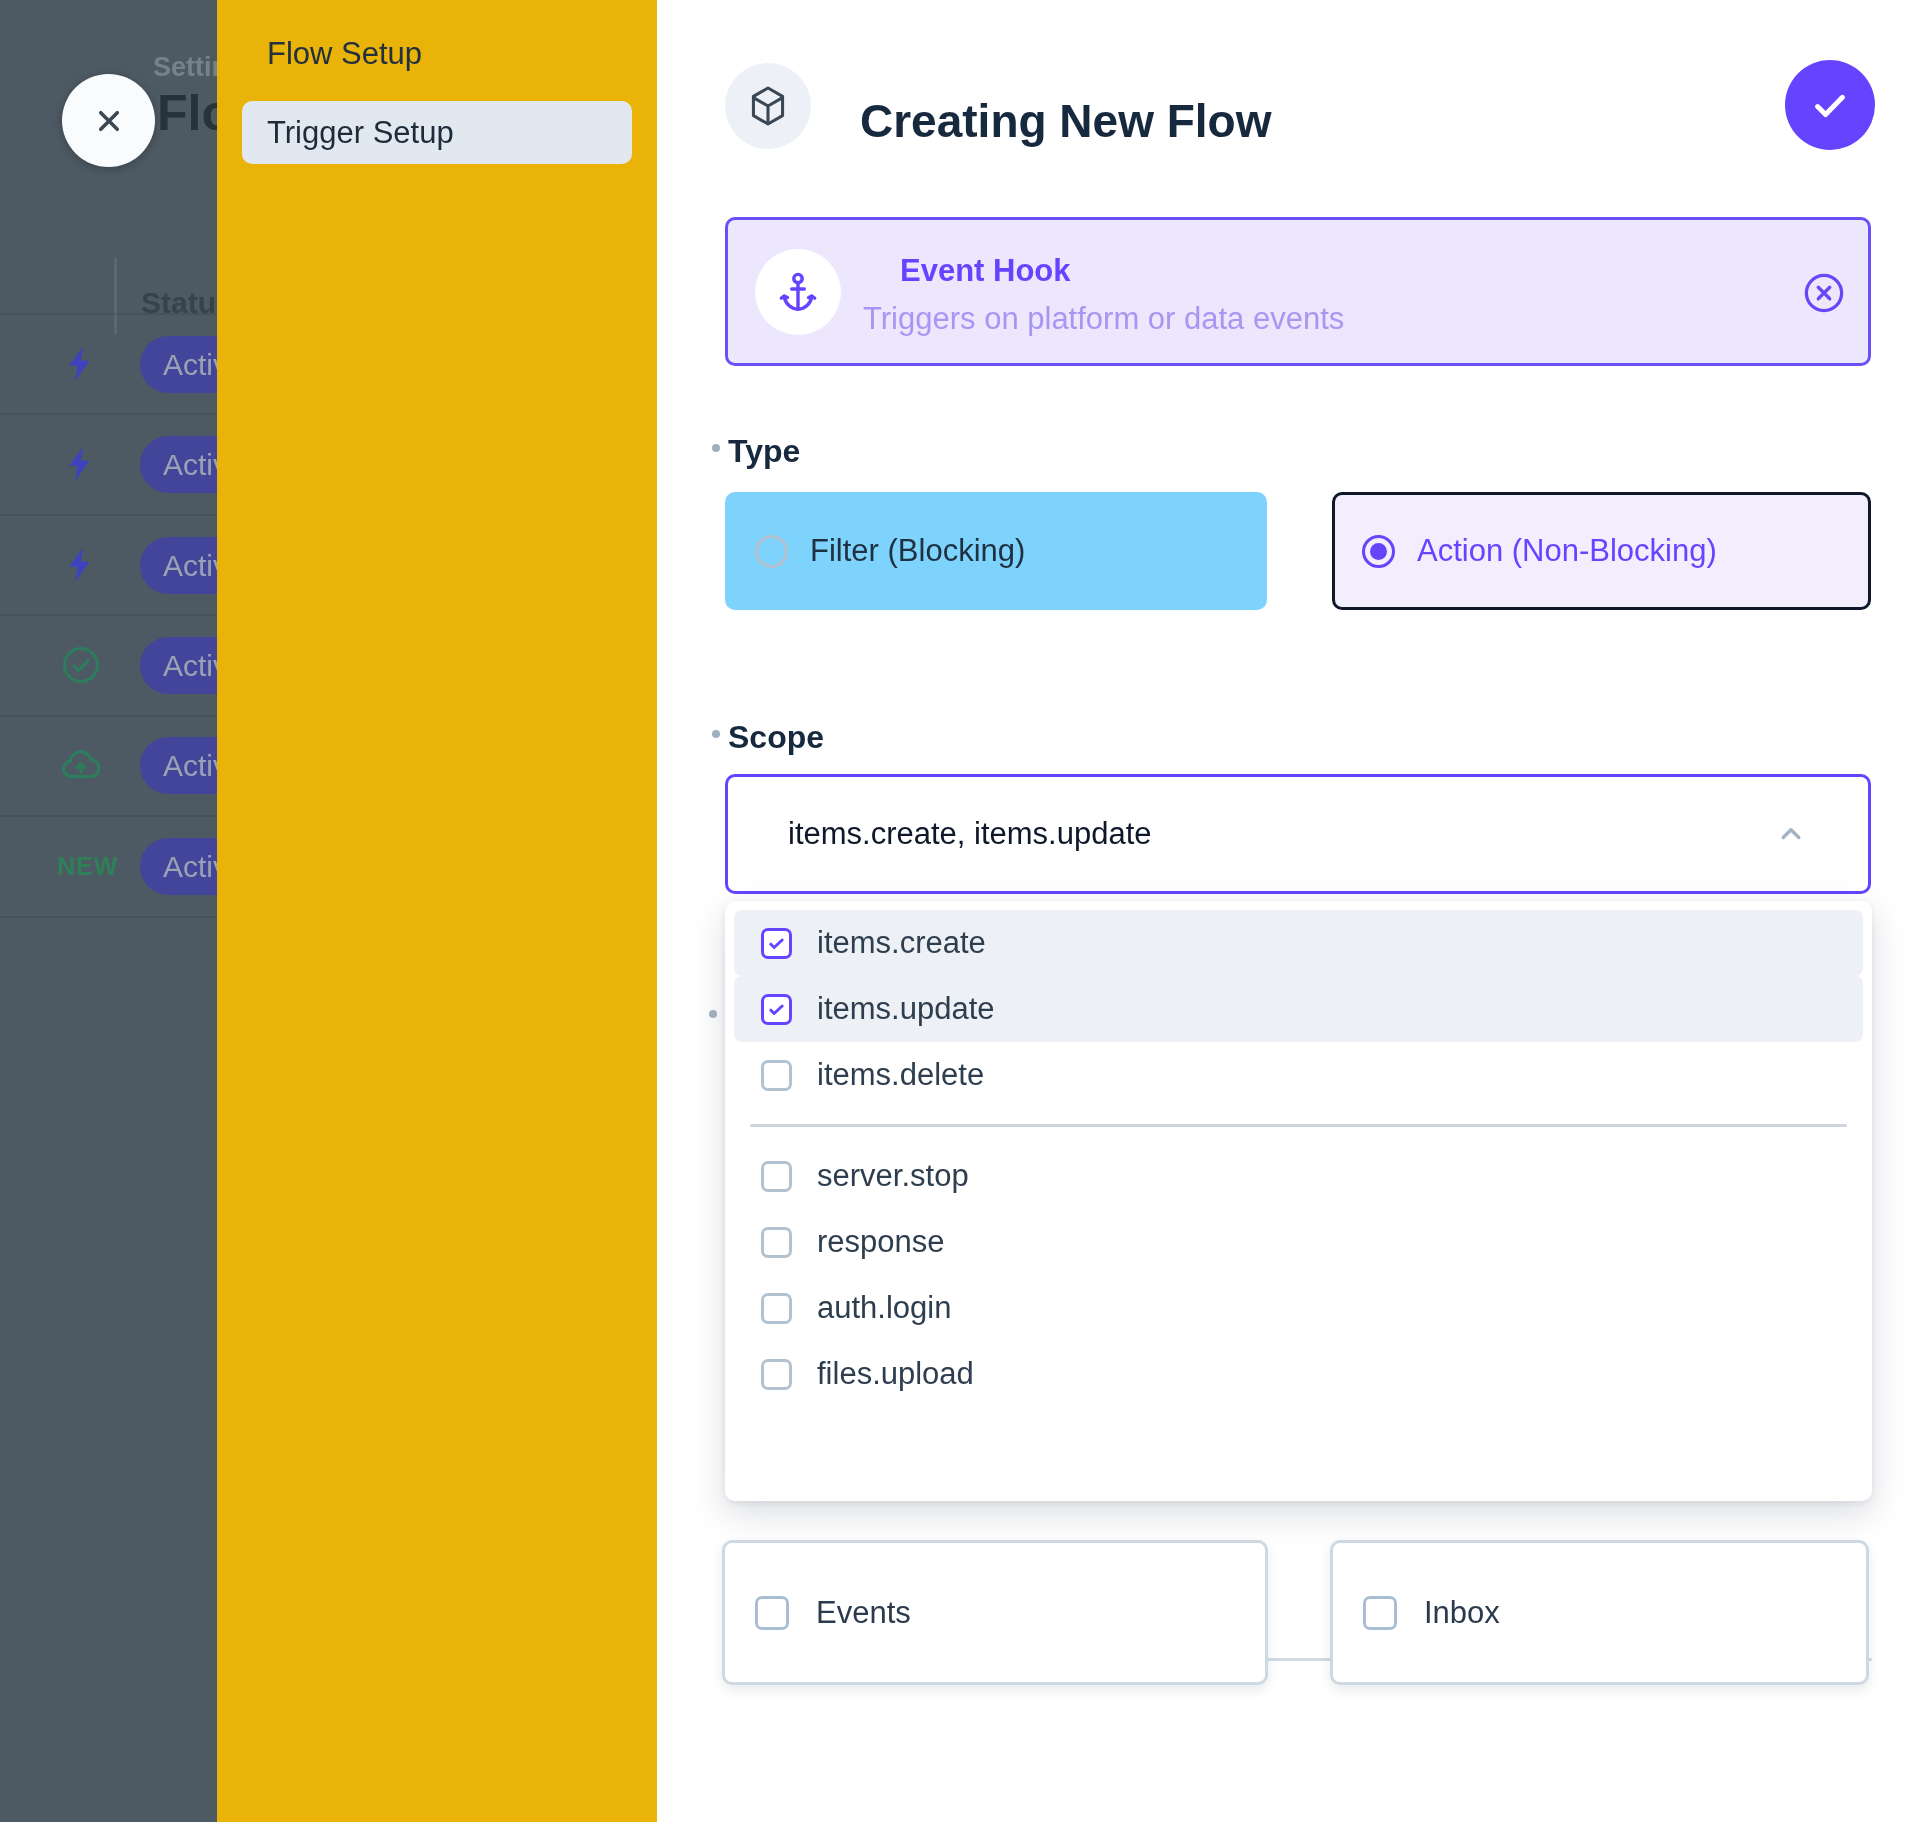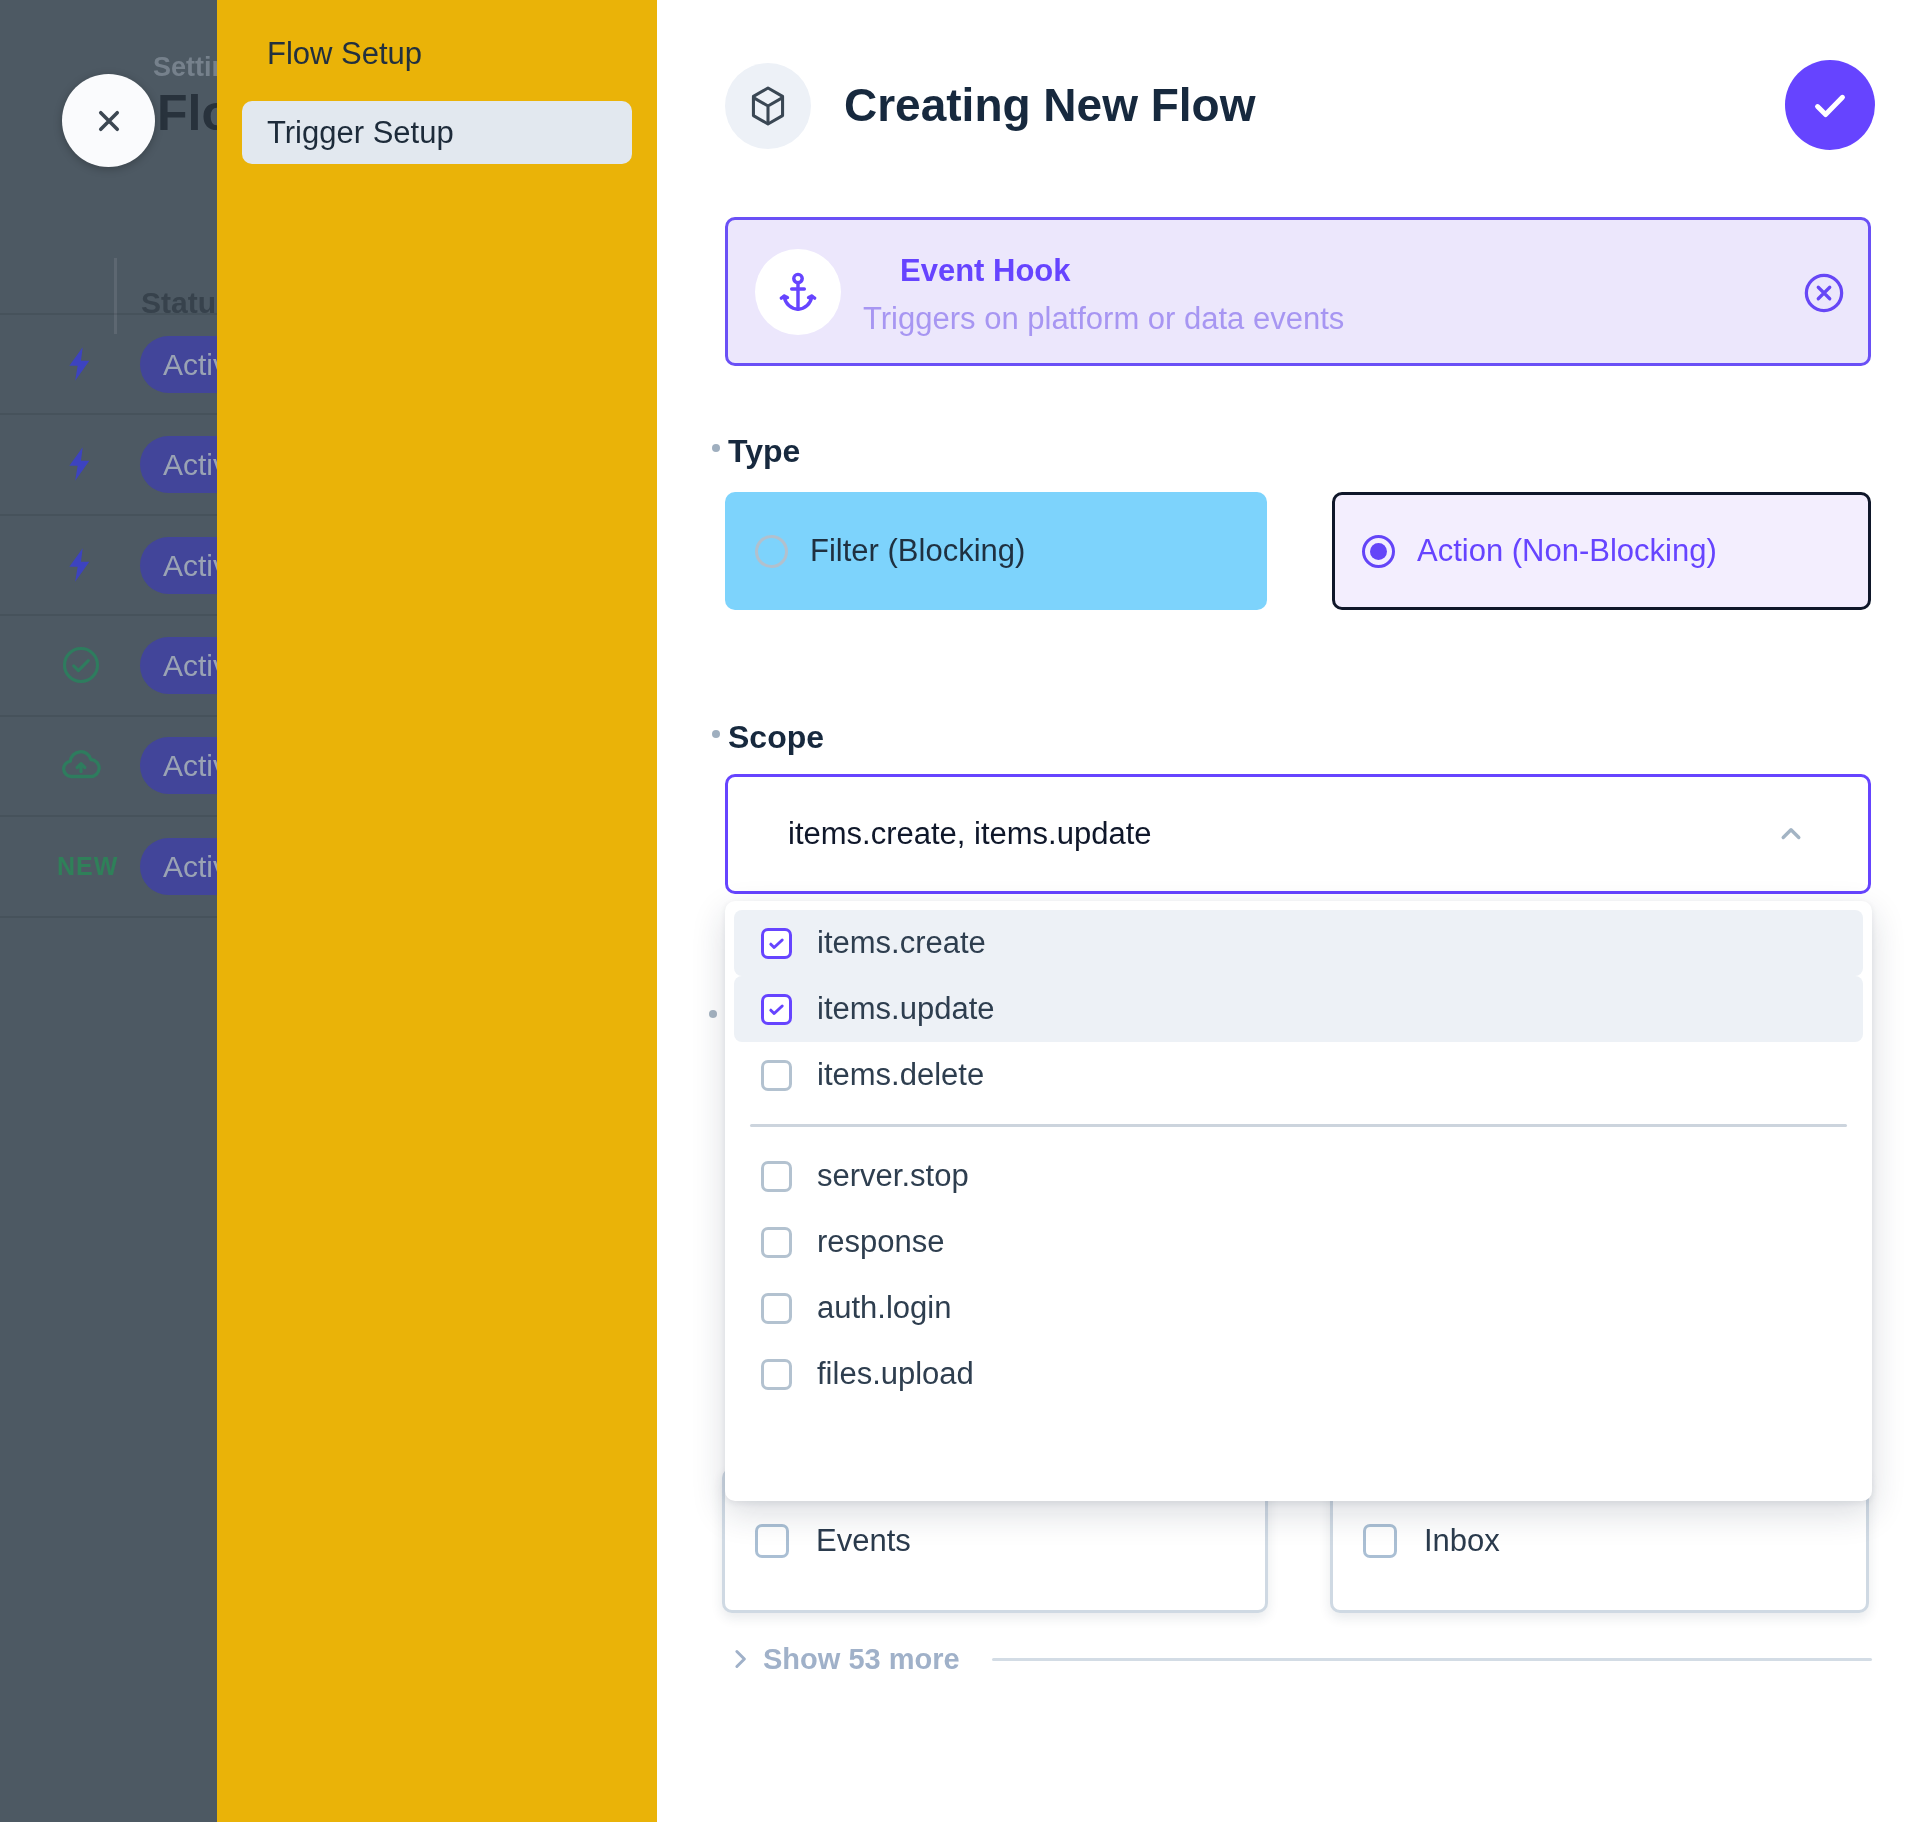--- a/index.html
+++ b/index.html
@@ -124,21 +124,21 @@
 
   .cbx{
     width:31px;height:31px;border:3px solid var(--gray-border);border-radius:7px;background:#fff;
     display:flex;align-items:center;justify-content:center;flex:none;
   }
   .cbx svg{display:none;}
   .checked > .cbx, .checked .cbx{border-color:var(--accent);}
   .checked > .cbx svg, .checked .cbx svg{display:block;}
 
   .col-card{
-    position:absolute;top:1468px;height:145px;border-radius:10px;background:#fff;
+    position:absolute;top:1540px;height:145px;border-radius:10px;background:#fff;
     border:3px solid #cfd9e3;box-shadow:0 5px 12px rgba(30,45,70,0.10);
     display:flex;align-items:center;gap:27px;padding-left:30px;
     font-size:31px;color:#2b3b4d;white-space:nowrap;z-index:2;
   }
   .col-card .cbx{width:34px;height:34px;border-color:#aabfd4;}
 
   .show-more{
     position:absolute;left:68px;top:1637px;width:1147px;height:44px;
     display:flex;align-items:center;gap:8px;
     font-size:29px;font-weight:600;color:#a0b1c9;white-space:nowrap;
@@ -231,21 +231,21 @@
 <div class="main">
 
   <div class="hdr-icon">
     <span>
       <svg width="46" height="46" viewBox="0 0 24 24" fill="none" stroke="#3a4754" stroke-width="1.6" stroke-linejoin="round">
         <path d="M12 2.6l7.6 4.4v10L12 21.4 4.4 17V7z"></path>
         <path d="M12 12l7.6-4.4M12 12L4.4 7.6M12 12v9.4"></path>
       </svg>
     </span>
   </div>
-  <h1 class="title" style="margin:0">Creating New Flow</h1>
+  <h1 class="title" style="margin:16px">Creating New Flow</h1>
 
   <div class="confirm-btn">
     <span>
       <svg width="46" height="46" viewBox="0 0 24 24" fill="none" stroke="#ffffff" stroke-width="2.6" stroke-linecap="round" stroke-linejoin="round">
         <path d="M5.5 12.8l4.2 4.2L18.5 8"></path>
       </svg>
     </span>
   </div>
 
   <div class="trigger-card">

